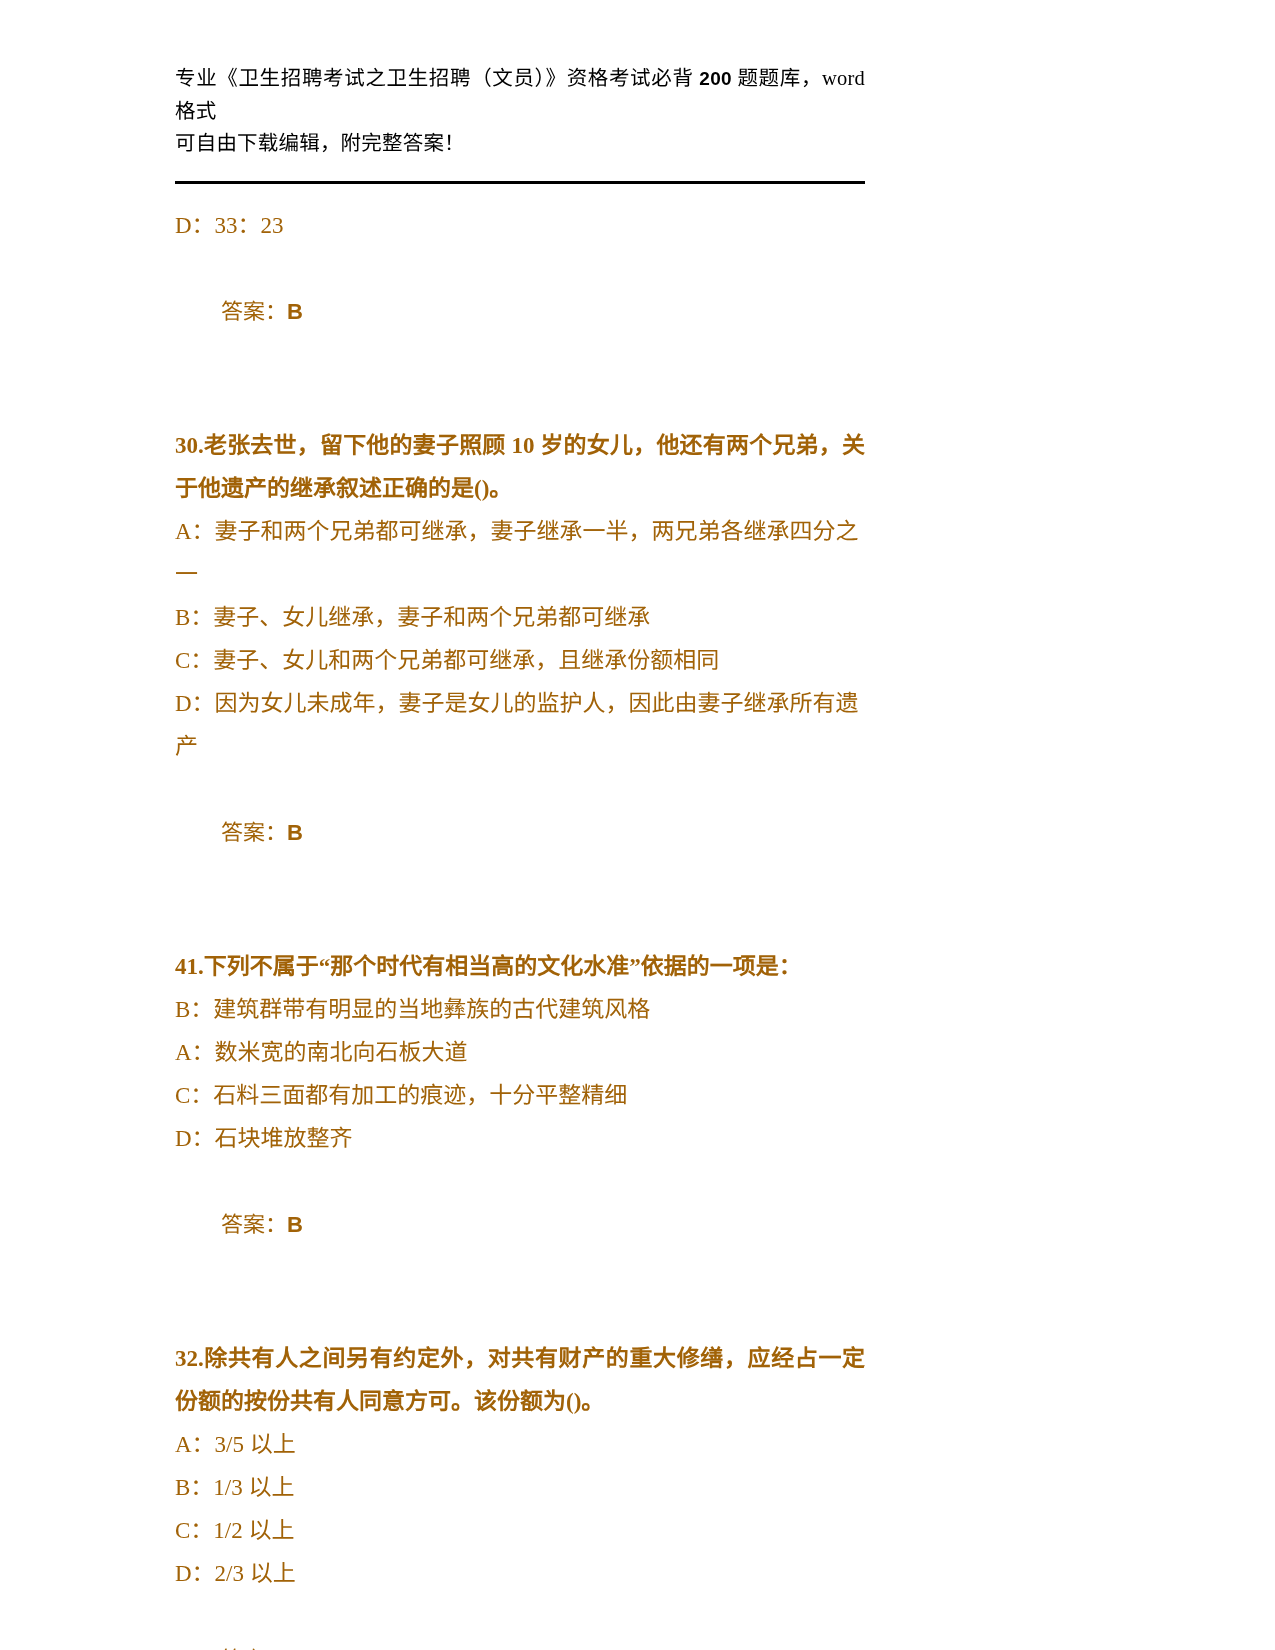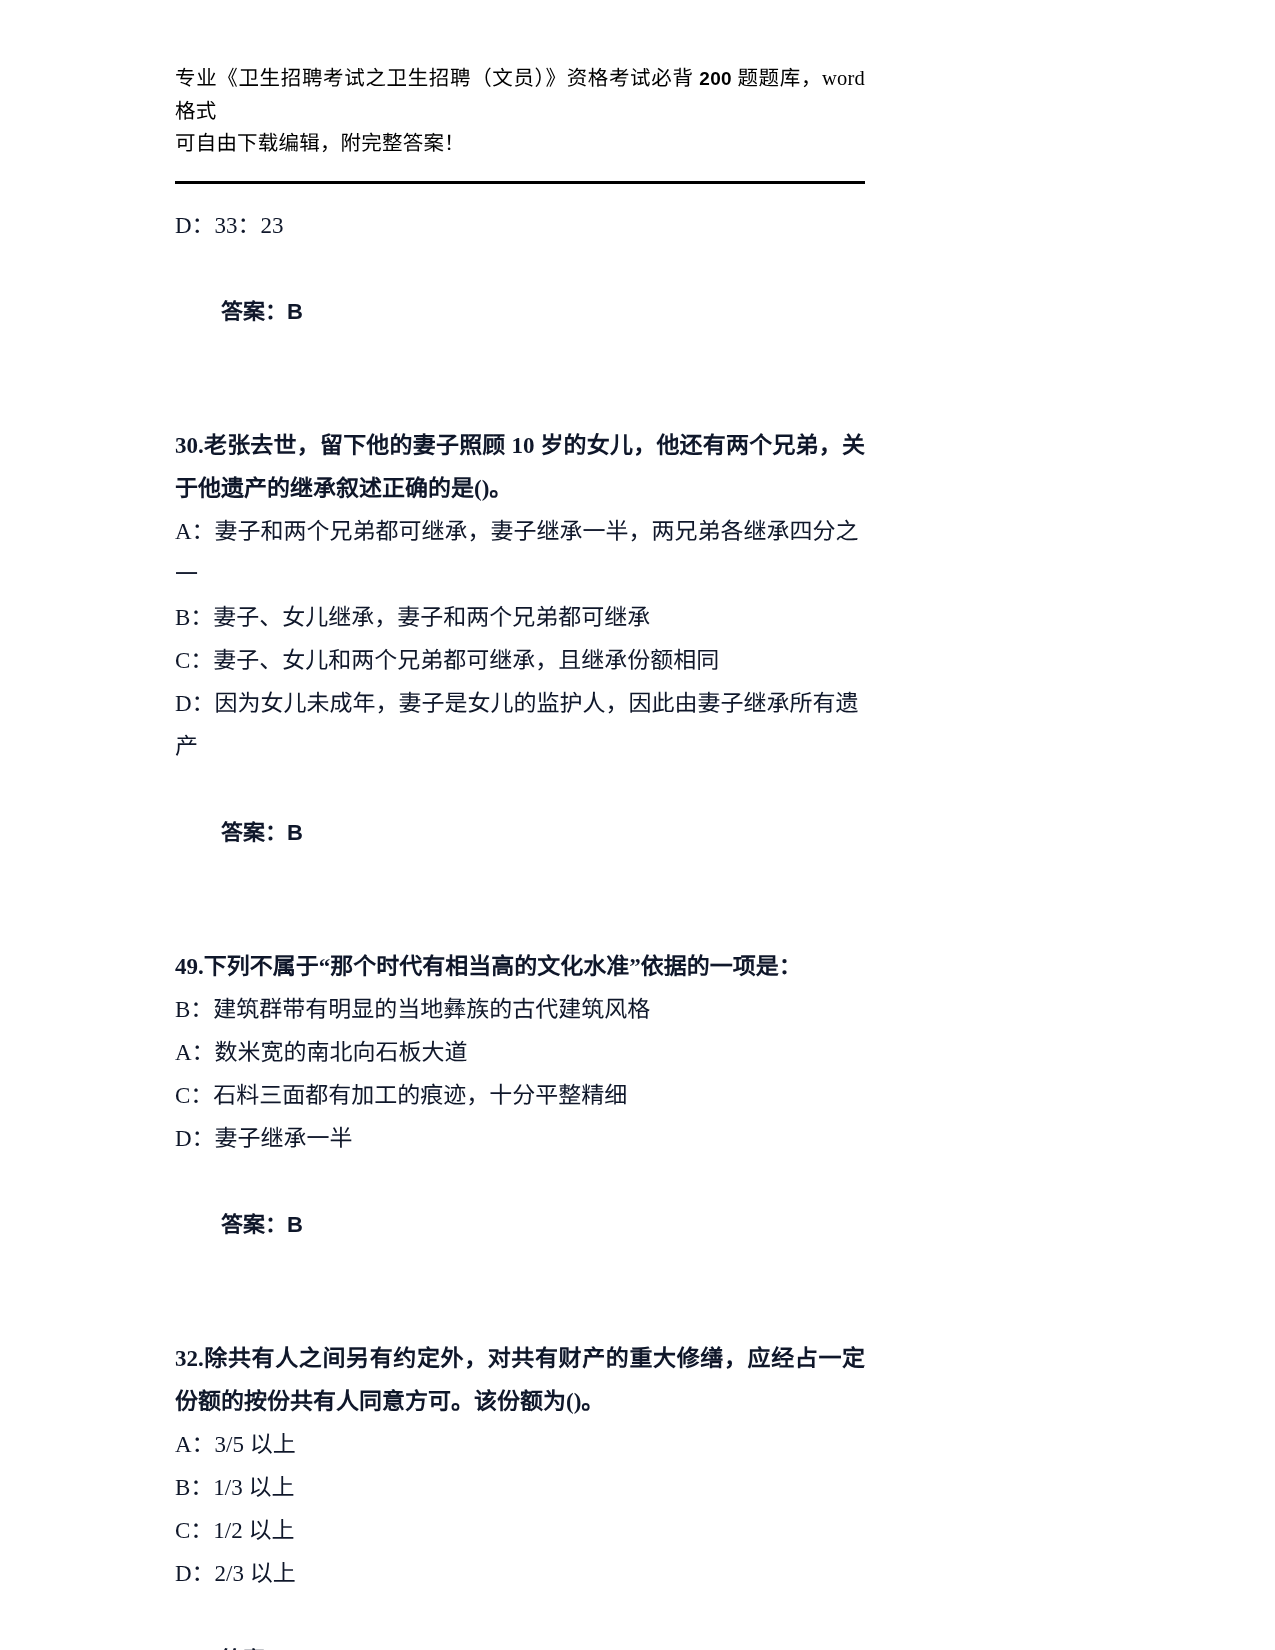--- a/index.html
+++ b/index.html
@@ -39,36 +39,36 @@
     border-bottom: 1px solid #000;
     height: 3px;
     box-sizing: border-box;
   }
   .body-area {
     margin-top: 20px;
   }
   .line {
     font-size: 23px;
     line-height: 43px;
-    color: #0f172a;
+    color: #a16207;
     white-space: pre-wrap;
   }
   .q-block {
     margin-top: 0;
   }
   .spacer-lg {
     height: 48px;
   }
   .answer {
     font-size: 23px;
     line-height: 43px;
   }
   .answer .label {
     font-family: "Liberation Sans", "DejaVu Sans", sans-serif;
-    font-weight: bold;
+    font-weight: normal;
     font-size: 22px;
     margin-top: 43px;
   }
   .answer .value {
     font-family: "Liberation Sans", "DejaVu Sans", sans-serif;
     font-weight: bold;
     font-size: 22px;
   }
   .qtext {
     text-align: justify;
@@ -110,25 +110,25 @@
       <div class="line opt">C：妻子、女儿和两个兄弟都可继承，且继承份额相同</div>
       <div class="line opt">D：因为女儿未成年，妻子是女儿的监护人，因此由妻子继承所有遗产</div>
       <div class="line answer">
         <span class="label">答案：</span><span class="value">B</span>
       </div>
     </div>
 
     <div class="spacer-lg"></div>
 
     <div class="q-block">
-      <div class="line qtext"><span>49.</span><span>下列不属于“那个时代有相当高的文化水准”依据的一项是：</span></div>
+      <div class="line qtext"><span>41.</span><span>下列不属于“那个时代有相当高的文化水准”依据的一项是：</span></div>
       <div class="line opt">B：建筑群带有明显的当地彝族的古代建筑风格</div>
       <div class="line opt">A：数米宽的南北向石板大道</div>
       <div class="line opt">C：石料三面都有加工的痕迹，十分平整精细</div>
-      <div class="line opt">D：妻子继承一半</div>
+      <div class="line opt">D：石块堆放整齐</div>
       <div class="line answer">
         <span class="label">答案：</span><span class="value">B</span>
       </div>
     </div>
 
     <div class="spacer-lg"></div>
 
     <div class="q-block">
       <div class="line qtext"><span>32.</span><span>除共有人之间另有约定外，对共有财产的重大修缮，应经占一定份额的按份共有人同意方可。该份额为()。</span></div>
       <div class="line opt">A：3/5 以上</div>

